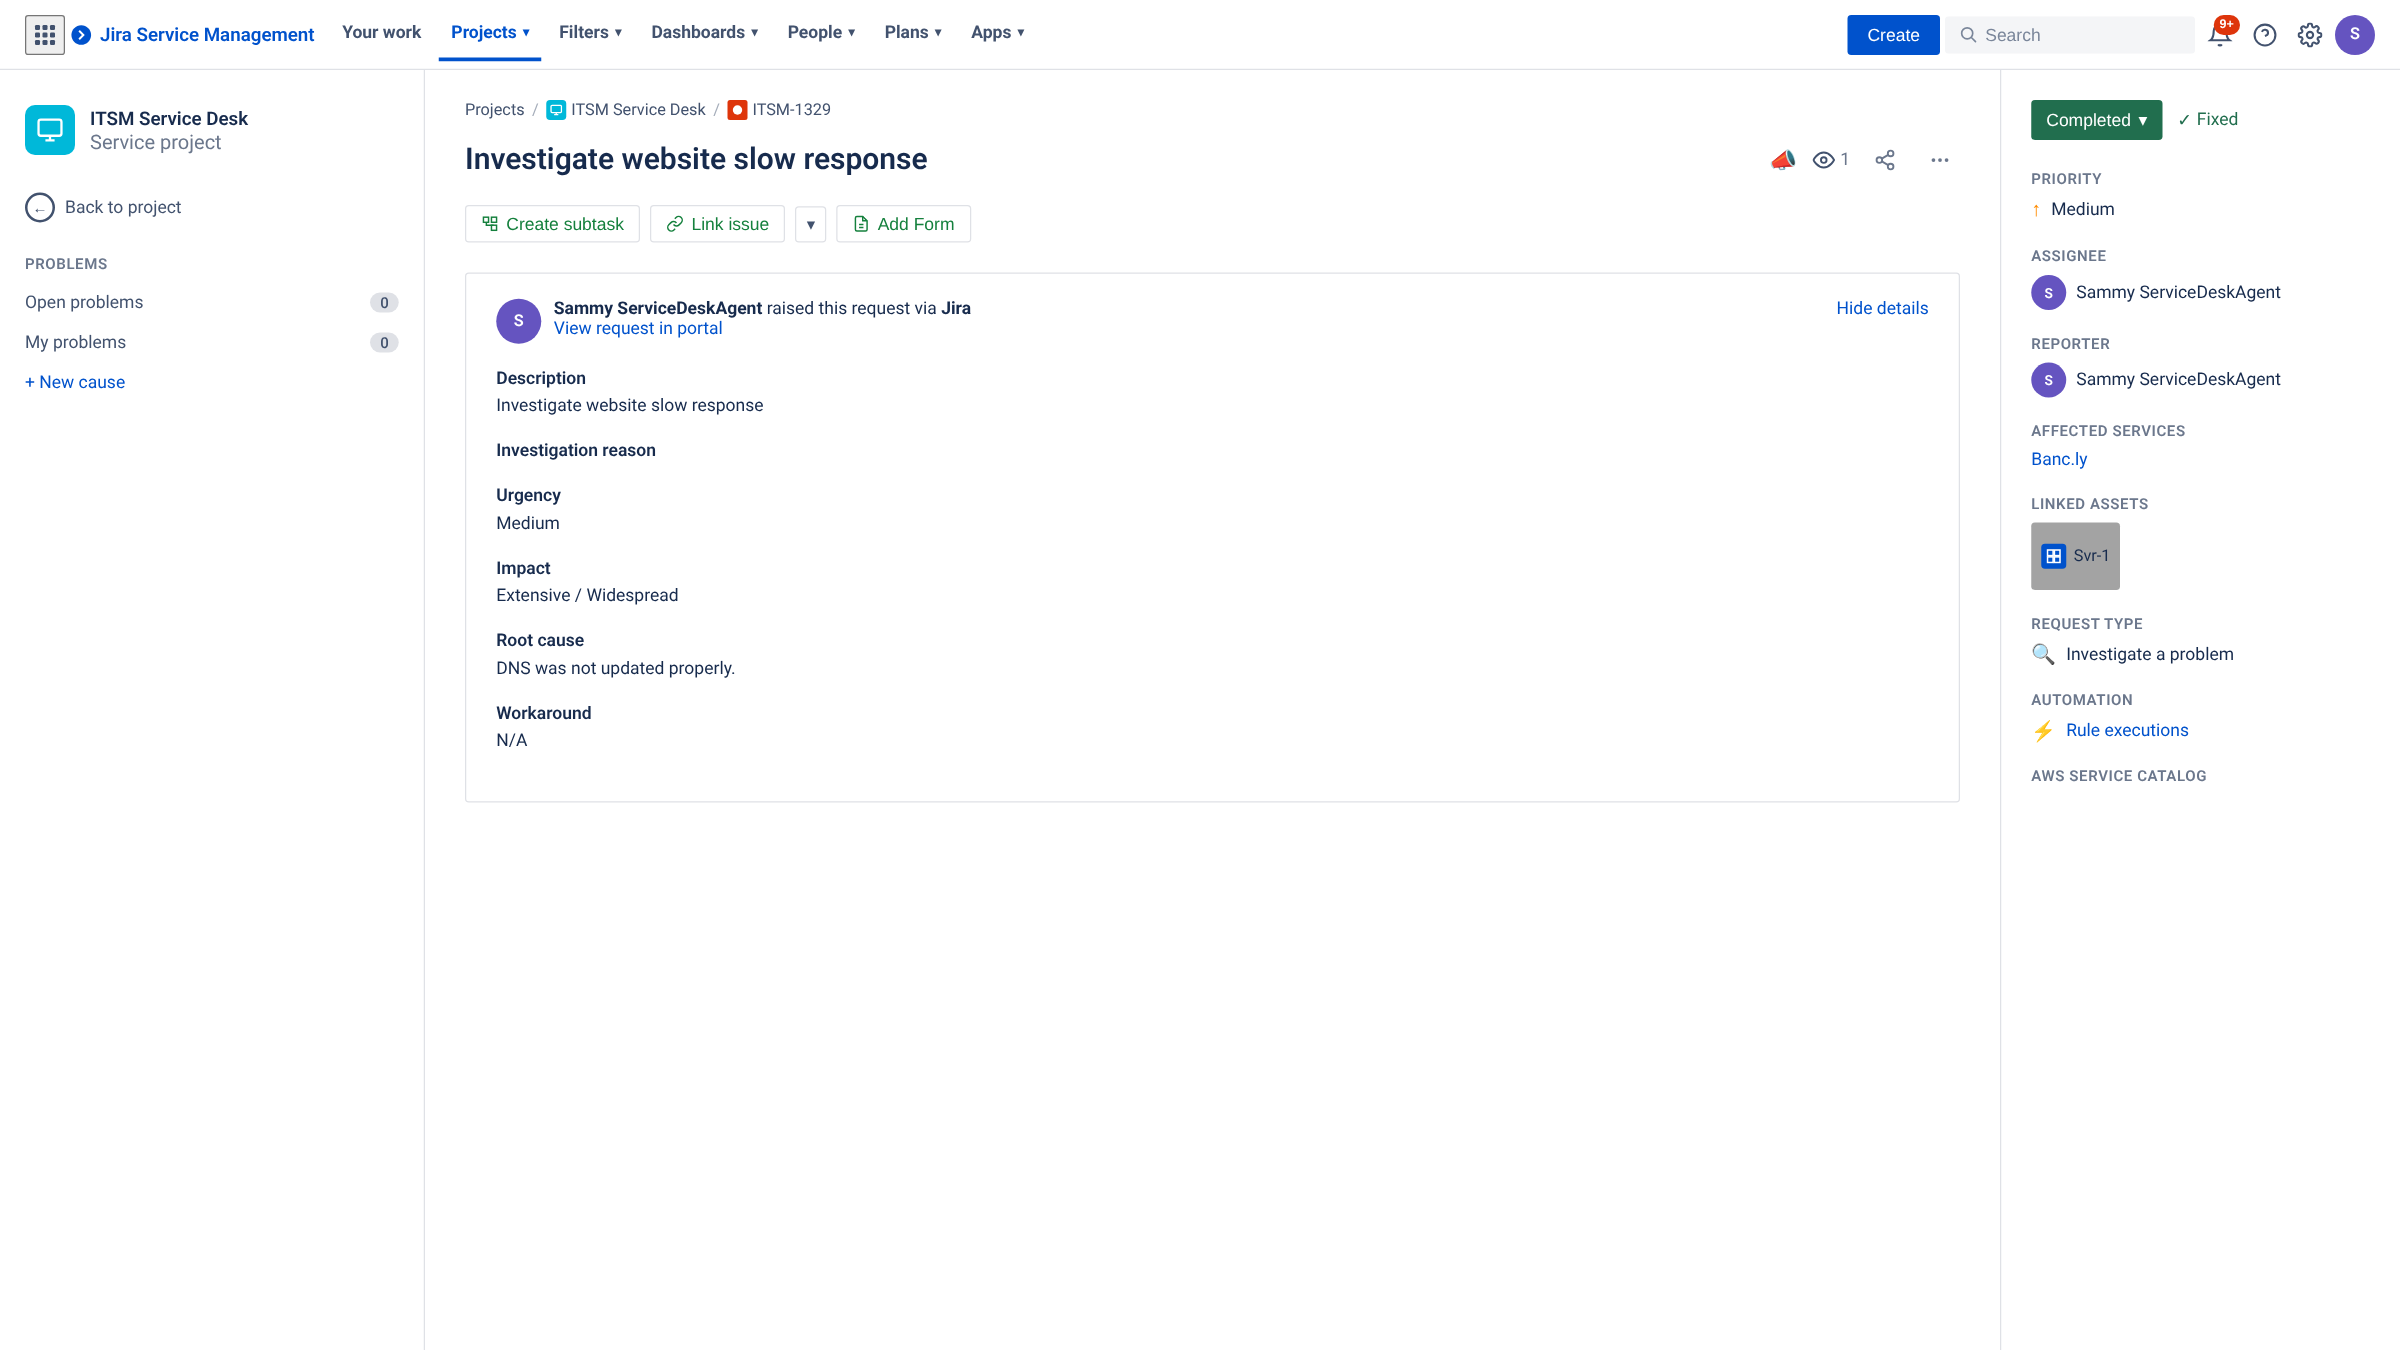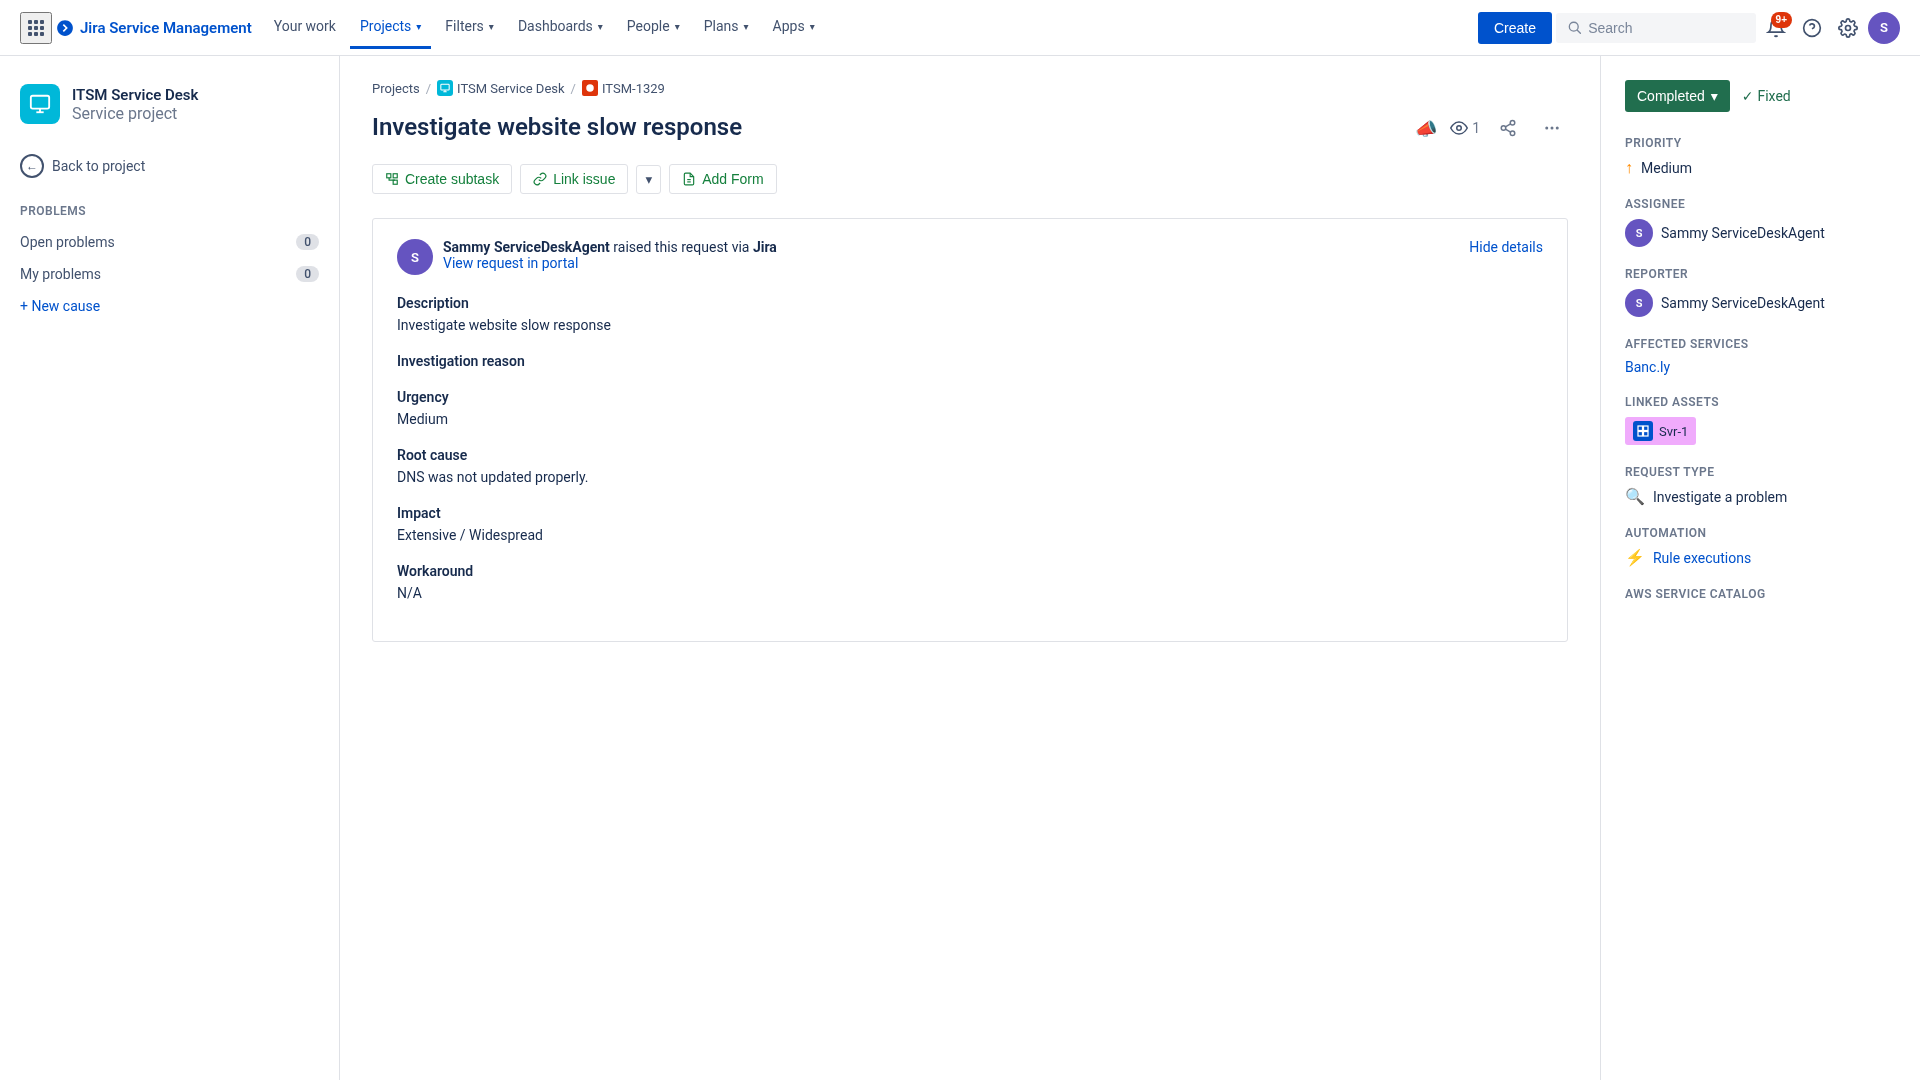--- a/index.html
+++ b/index.html
@@ -11,20 +11,21 @@
       background: #fff; border-bottom: 1px solid #dfe1e6;
       padding: 0 20px; gap: 4px; position: fixed; top: 0; left: 0; right: 0; z-index: 100;
     }
     .topnav-grid-icon { width: 32px; height: 32px; display: flex; align-items: center; justify-content: center; cursor: pointer; color: #42526e; }
     .topnav-logo { display: flex; align-items: center; gap: 6px; font-weight: 600; font-size: 15px; color: #0052cc; margin-right: 8px; cursor: pointer; white-space: nowrap; }
     .topnav-logo svg { flex-shrink: 0; }
     .topnav-item {
       display: flex; align-items: center; gap: 3px; padding: 0 10px; height: 43px;
       font-size: 14px; color: #42526e; cursor: pointer; border-bottom: 3px solid transparent;
       white-space: nowrap;
+      font-weight: bold;
     }
     .topnav-item.active { color: #0052cc; border-bottom-color: #0052cc; }
     .topnav-item .chevron { font-size: 10px; margin-left: 2px; }
     .topnav-spacer { flex: 1; }
     .topnav-create {
       background: #0052cc; color: #fff; border: none; padding: 8px 16px;
       border-radius: 3px; font-size: 14px; font-weight: 500; cursor: pointer;
       white-space: nowrap;
     }
     .topnav-search {
@@ -156,21 +157,21 @@
     }
     .right-field { margin-bottom: 20px; }
     .right-field-label {
       font-size: 12px; font-weight: 600; color: #6b778c; text-transform: uppercase;
       letter-spacing: 0.04em; margin-bottom: 8px;
     }
     .right-field-value { font-size: 14px; color: #172b4d; display: flex; align-items: center; gap: 8px; }
     .person-avatar { width: 28px; height: 28px; border-radius: 50%; background: #6554c0; display: flex; align-items: center; justify-content: center; color: #fff; font-size: 11px; font-weight: 600; flex-shrink: 0; }
     .link-text { color: #0052cc; cursor: pointer; }
     .asset-badge {
-      display: flex; align-items: center; gap: 6px; background: #f0abfc; border-radius: 3px; padding: 4px 8px; font-size: 13px; justify-content: space-between;
+      display: flex; align-items: center; gap: 6px; background: #a3a3a3; border-radius: 3px; padding: 17px 8px; font-size: 13px; justify-content: space-between;
     }
     .asset-icon { width: 20px; height: 20px; background: #0052cc; border-radius: 3px; display: flex; align-items: center; justify-content: center; color: #fff; font-size: 10px; }
   </style>
 </head>
 <body>
 
 <nav class="topnav">
   <button class="topnav-grid-icon">
     <svg width="18" height="18" viewBox="0 0 18 18" fill="currentColor">
       <rect x="1" y="1" width="4" height="4" rx="1"></rect>
@@ -403,27 +404,27 @@
       <div class="field-section">
         <div class="field-label">Investigation reason</div>
       </div>
 
       <div class="field-section">
         <div class="field-label">Urgency</div>
         <div class="field-value">Medium</div>
       </div>
 
       <div class="field-section">
+        <div class="field-label">Impact</div>
+        <div class="field-value">Extensive / Widespread</div>
+      </div>
+
+      <div class="field-section">
         <div class="field-label">Root cause</div>
         <div class="field-value">DNS was not updated properly.</div>
-      </div>
-
-      <div class="field-section">
-        <div class="field-label">Impact</div>
-        <div class="field-value">Extensive / Widespread</div>
       </div>
 
       <div class="field-section">
         <div class="field-label">Workaround</div>
         <div class="field-value">N/A</div>
       </div>
     </div>
   </main>
 
   <aside class="right-panel">

